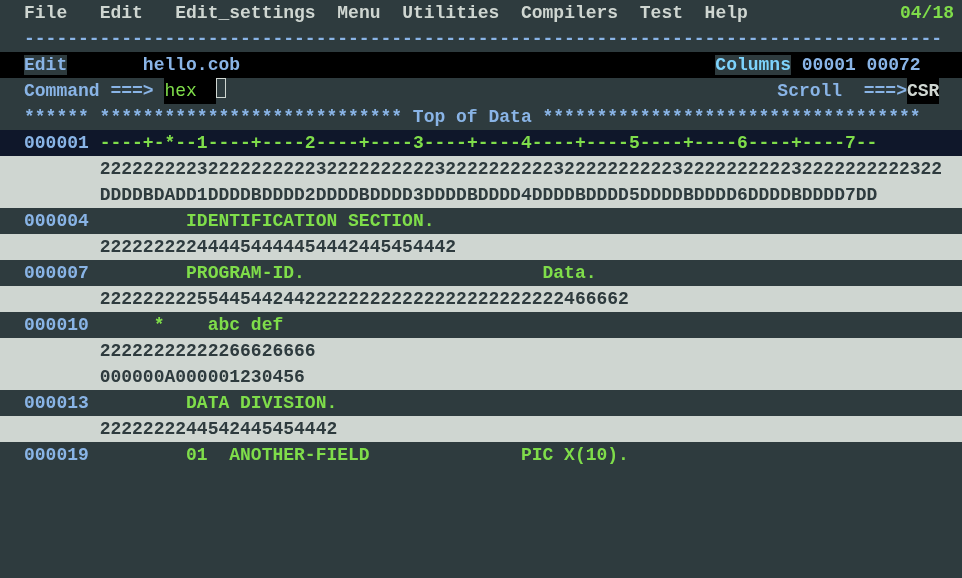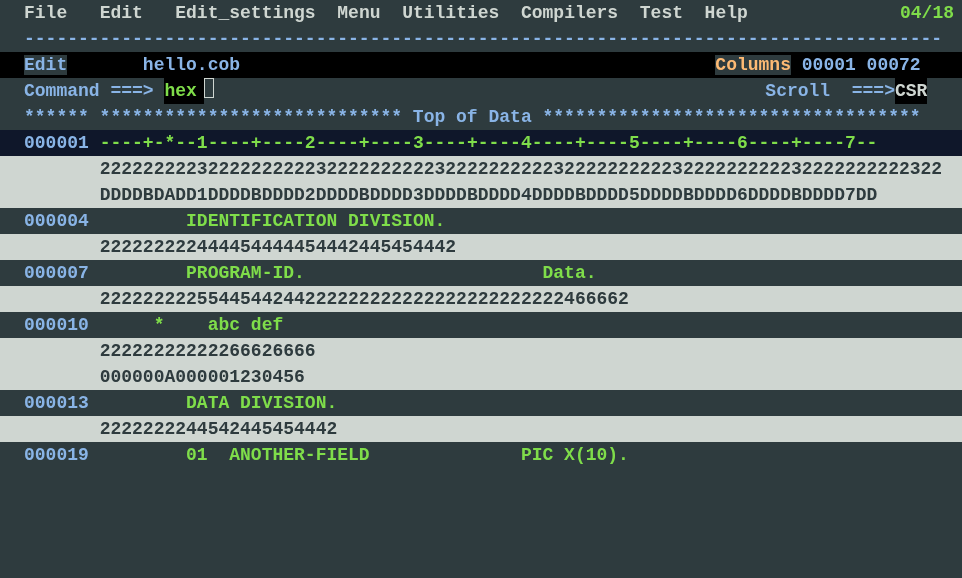--- a/index.html
+++ b/index.html
@@ -13,24 +13,24 @@
     line-height: 26px;
     font-weight: bold;
   }
   .row { white-space: pre; height: 26px; padding-left: 24px; }
   .menu-row { color: #cfd6d1; background: #2e3b3e; }
   .menu-row span.item { cursor: pointer; }
   .menu-row .counter { color: #7fdd4a; float: right; padding-right: 8px; }
   .dashes { color: #89b4e6; background: #2e3b3e; }
   .edit-row { background: #000; color: #89b4e6; }
   .edit-row .label { background: #2e3b3e; }
-  .edit-row .cols { color: #fdba74; }
+  .edit-row .cols { color: #7dd3fc; }
   .cmd-row { background: #2e3b3e; color: #89b4e6; }
   .cmd-row .inp-wrap { display:inline-block; background:#000; }
-  .cmd-row .inp { background:#000; color:#7fdd4a; border:none; font: inherit; font-weight:bold; width: 40px; outline:none; }
+  .cmd-row .inp { background:#000; color:#7fdd4a; border:none; font: inherit; font-weight:normal; width: 52px; outline:none; }
   .cmd-row .cursor { display:inline-block; width:10px; height:20px; border:1px solid #cfd6d1; vertical-align: -2px; }
   .cmd-row .scroll-lab { color:#89b4e6; }
   .cmd-row .csr { color:#cfd6d1; background:#000; display:inline-block; }
   .marker { background:#2e3b3e; color:#89b4e6; }
   .ruler { background:#0f172a; }
   .ruler .ln { color:#89b4e6; }
   .ruler .tx { color:#7fdd4a; }
   .hex-row { background:#cfd6d1; color:#2e3b3e; }
   .hex-row .ln { color:#cfd6d1; visibility:hidden; }
   .code-row { background:#2e3b3e; }
@@ -47,21 +47,21 @@
 <div class="row edit-row"><span class="label">Edit</span>       <span>hello.cob</span>                                            <span class="cols label">Columns</span> <span>00001</span> <span>00072</span></div>
 
 <div class="row cmd-row"><span>Command ===&gt;</span> <span class="inp-wrap"><input class="inp" value="hex" style=""></span><span class="cursor"></span>                                                   <span class="scroll-lab">Scroll  ===&gt;</span><span class="csr">CSR</span></div>
 
 <div class="row marker">****** **************************** Top of Data ***********************************</div>
 
 <div id="rows-container">
     <div class="row ruler"><span class="ln">000001</span> <span class="tx">----+-*--1----+----2----+----3----+----4----+----5----+----6----+----7--</span></div>
     <div class="row hex-row"><span class="ln">000000</span> <span>222222222322222222223222222222232222222222322222222223222222222232222222222322</span></div>
     <div class="row hex-row"><span class="ln">000000</span> <span>DDDDBDADD1DDDDBDDDD2DDDDBDDDD3DDDDBDDDD4DDDDBDDDD5DDDDBDDDD6DDDDBDDDD7DD</span></div>
-    <div class="row code-row"><span class="ln">000004</span> <span class="tx">        IDENTIFICATION DIVISION.</span></div>
+    <div class="row code-row"><span class="ln">000004</span> <span class="tx">        IDENTIFICATION SECTION.</span></div>
     <div class="row hex-row"><span class="ln">000000</span> <span>222222222444454444454442445454442</span></div>
     <div class="row code-row"><span class="ln">000007</span> <span class="tx">        PROGRAM-ID.                      Data.</span></div>
     <div class="row hex-row"><span class="ln">000000</span> <span>2222222225544544244222222222222222222222222466662</span></div>
     <div class="row code-row"><span class="ln">000010</span> <span class="tx">     *    abc def</span></div>
     <div class="row hex-row"><span class="ln">000000</span> <span>22222222222266626666</span></div>
     <div class="row hex-row"><span class="ln">000000</span> <span>000000A000001230456</span></div>
     <div class="row code-row"><span class="ln">000013</span> <span class="tx">        DATA DIVISION.</span></div>
     <div class="row hex-row"><span class="ln">000000</span> <span>2222222244542445454442</span></div>
     <div class="row code-row"><span class="ln">000019</span> <span class="tx">        01  ANOTHER-FIELD              PIC X(10).</span></div>
   </div>

